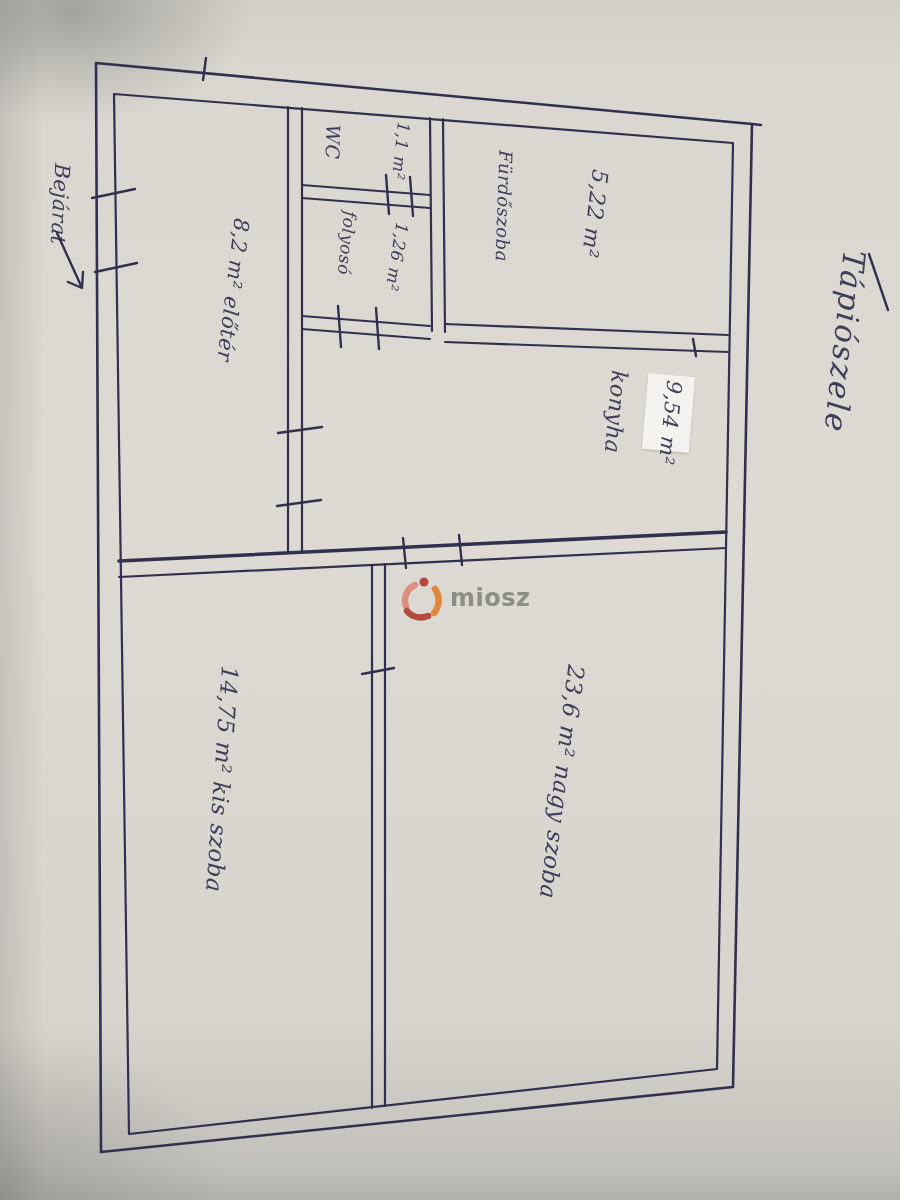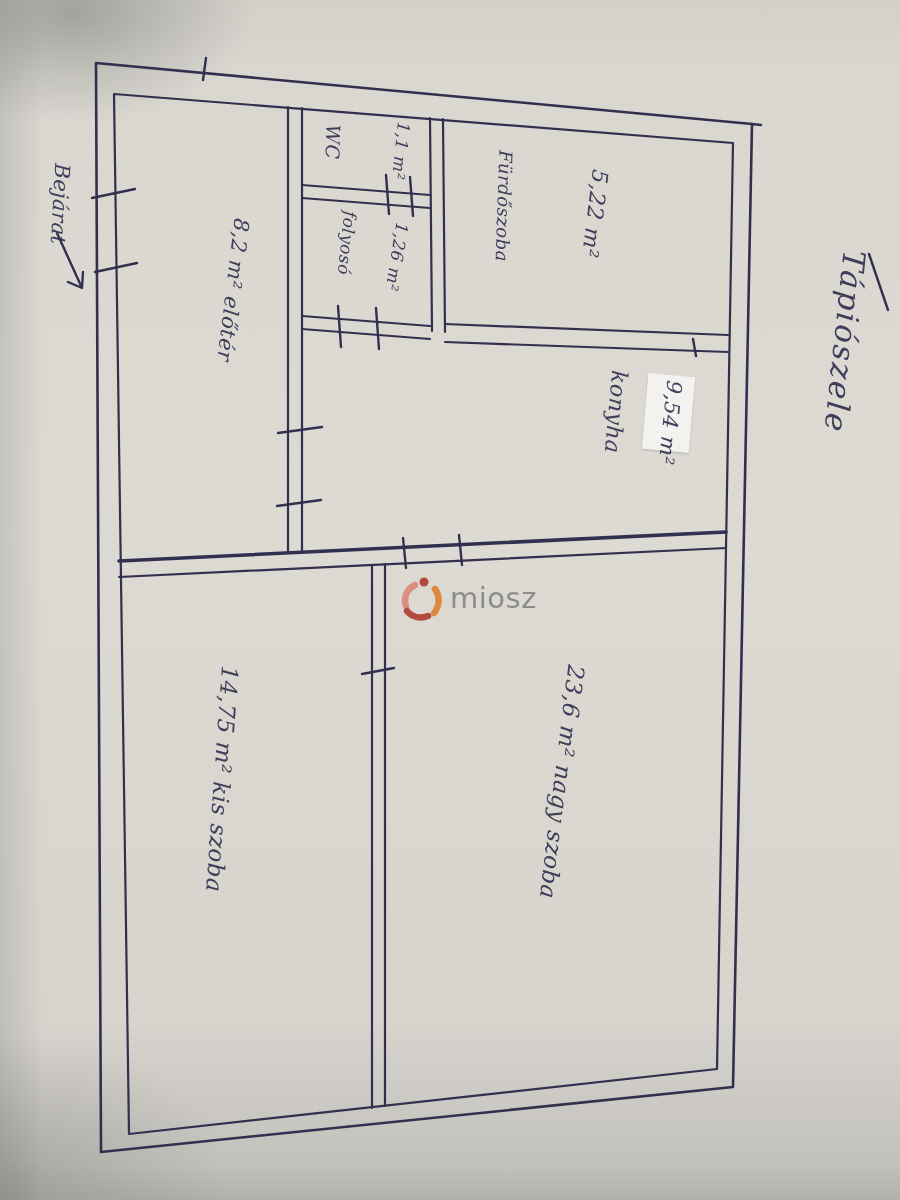--- a/index.html
+++ b/index.html
@@ -26,21 +26,21 @@
     position:absolute;z-index:2;left:645px;top:375px;width:47px;height:76px;
     background:#f4f2ee;transform:rotate(5deg);
     box-shadow:0 1px 2px rgba(0,0,0,.18);
   }
   #watermark{
     position:absolute;z-index:4;left:399px;top:573px;height:50px;
     display:flex;align-items:center;gap:7px;opacity:.9;
   }
   #watermark-text{
     font-family:"DejaVu Sans","Liberation Sans",sans-serif;
-    font-weight:400;font-size:29px;color:var(--watermark-gray);letter-spacing:.5px;
+    font-weight:700;font-size:24px;color:var(--watermark-gray);letter-spacing:.5px;
   }
   .lg-salmon{stroke:var(--logo-salmon);}
   .lg-red{stroke:var(--logo-red);}
   .lg-orange{stroke:var(--logo-orange);}
   .lg-dot{fill:var(--logo-red);}
 </style>
 </head>
 <body>
 
 <div id="canvas">

